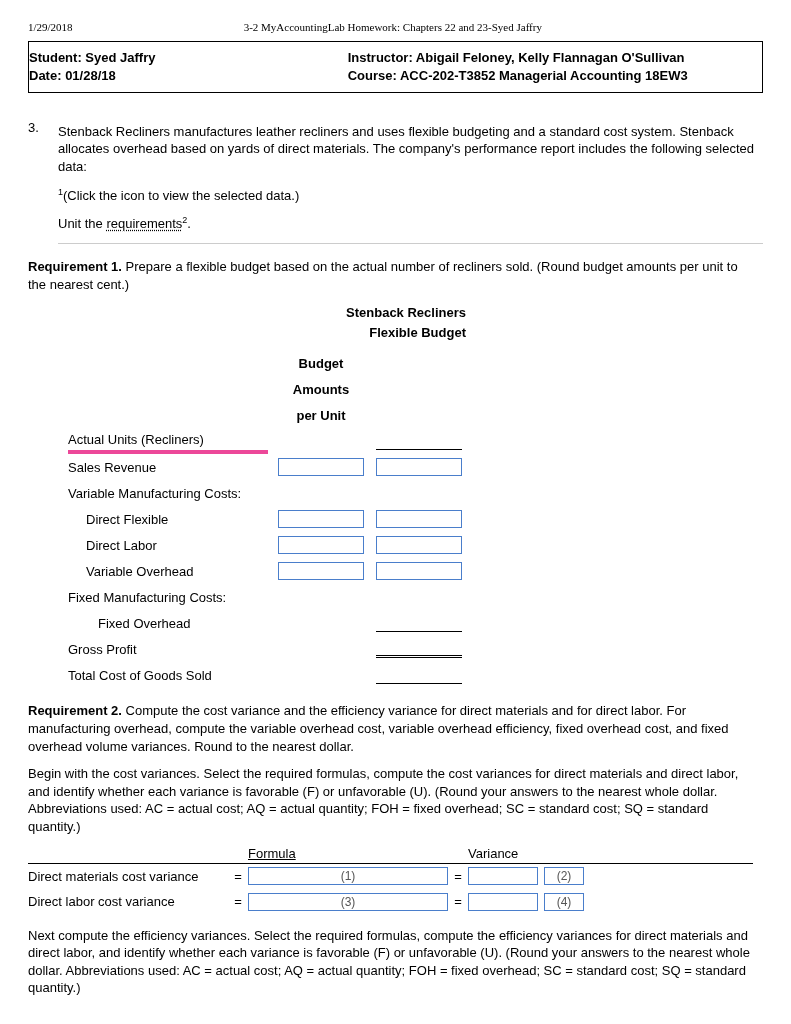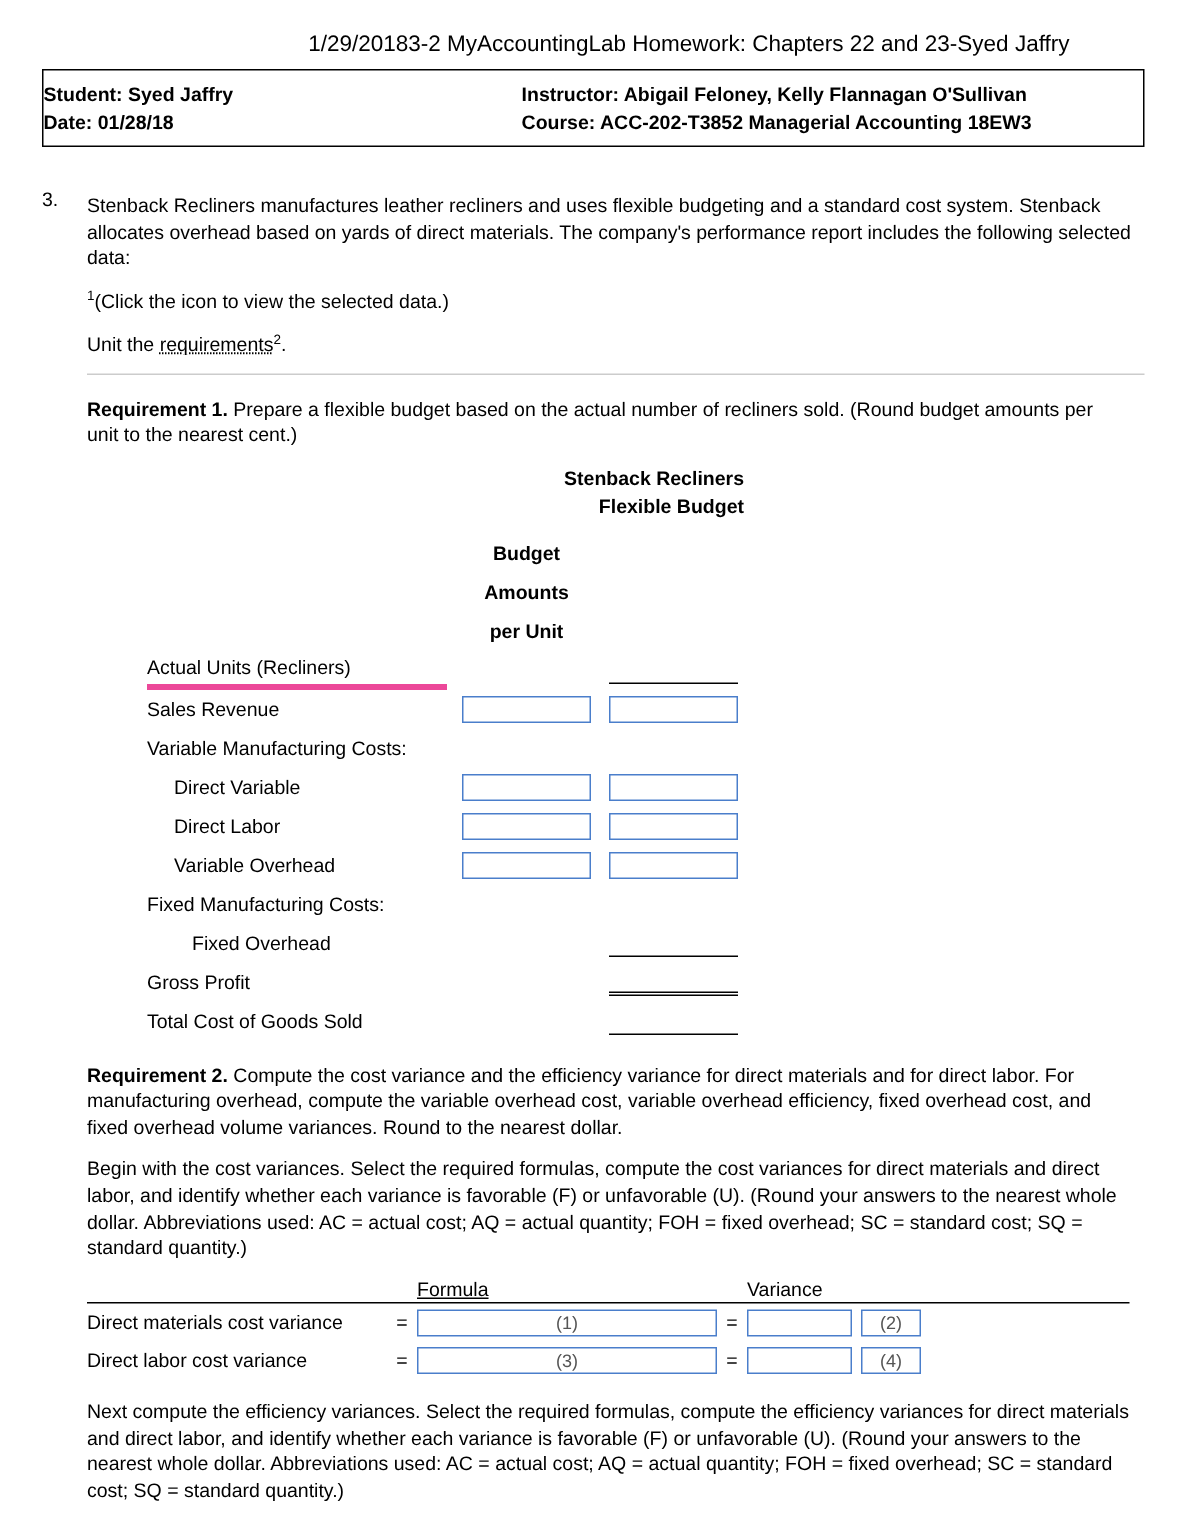--- a/index.html
+++ b/index.html
@@ -5,38 +5,38 @@
   * { box-sizing: border-box; }
   body {
     font-family: Arial, Helvetica, sans-serif;
     font-size: 13px;
     color: #000;
     margin: 0;
     padding: 20px 28px;
     width: 791px;
     line-height: 1.35;
   }
-  .top-row { display: flex; justify-content: flex-end; font-size: 15px; margin-bottom: 6px; }
+  .top-row { display: flex; justify-content: space-between; font-size: 11px; margin-bottom: 6px; font-family: Liberation Serif, serif; }
   .info-box {
     border: 1px solid #000;
     padding: 6px 0;
     display: flex;
     gap: 8px;
     margin-bottom: 26px;
     font-weight: bold;
   }
   .info-col { flex: 1; }
   .info-col .line { margin: 1px 0; }
   .q-wrap { display: flex; gap: 8px; }
   .q-num { width: 22px; flex-shrink: 0; }
   .q-body { flex: 1; }
   .para { margin: 4px 0 10px 0; }
   .under-dash { text-decoration: underline dotted; cursor: pointer; }
   hr.sep { border: none; border-top: 1px solid #ccc; margin: 10px 0 14px 0; }
-  .req-block { margin-left: 30px; margin-right: 10px; }
+  .req-block { margin-right: 10px; }
   .req-head { margin-bottom: 10px; }
   .center-head { text-align: right; line-height: 1.5; margin-bottom: 8px; }
   .fb-table { margin: 0 0 14px 40px; }
   .fb-row { display: flex; align-items: center; height: 26px; }
   .fb-label { width: 200px; padding: 2px 0; }
   .fb-label.indent1 { padding-left: 18px; }
   .fb-label.indent2 { padding-left: 30px; }
   .fb-cell { width: 90px; margin-left: 8px; display:flex; align-items:center; justify-content:center;}
   .inp-box {
     border: 1px solid #4a7ecb;
@@ -155,21 +155,21 @@
         </div>
       </div>
 
     <div class="fb-row">
         <div class="fb-label">Variable Manufacturing Costs:</div>
         <div class="fb-cell"></div>
         <div class="fb-cell"></div>
       </div>
 
     <div class="fb-row">
-        <div class="fb-label indent1">Direct Variable</div>
+        <div class="fb-label indent1">Direct Flexible</div>
         <div class="fb-cell">
           <div class="inp-box"></div>
         </div>
         <div class="fb-cell">
           <div class="inp-box"></div>
         </div>
       </div>
 
     <div class="fb-row">
         <div class="fb-label indent1">Direct Labor</div>

